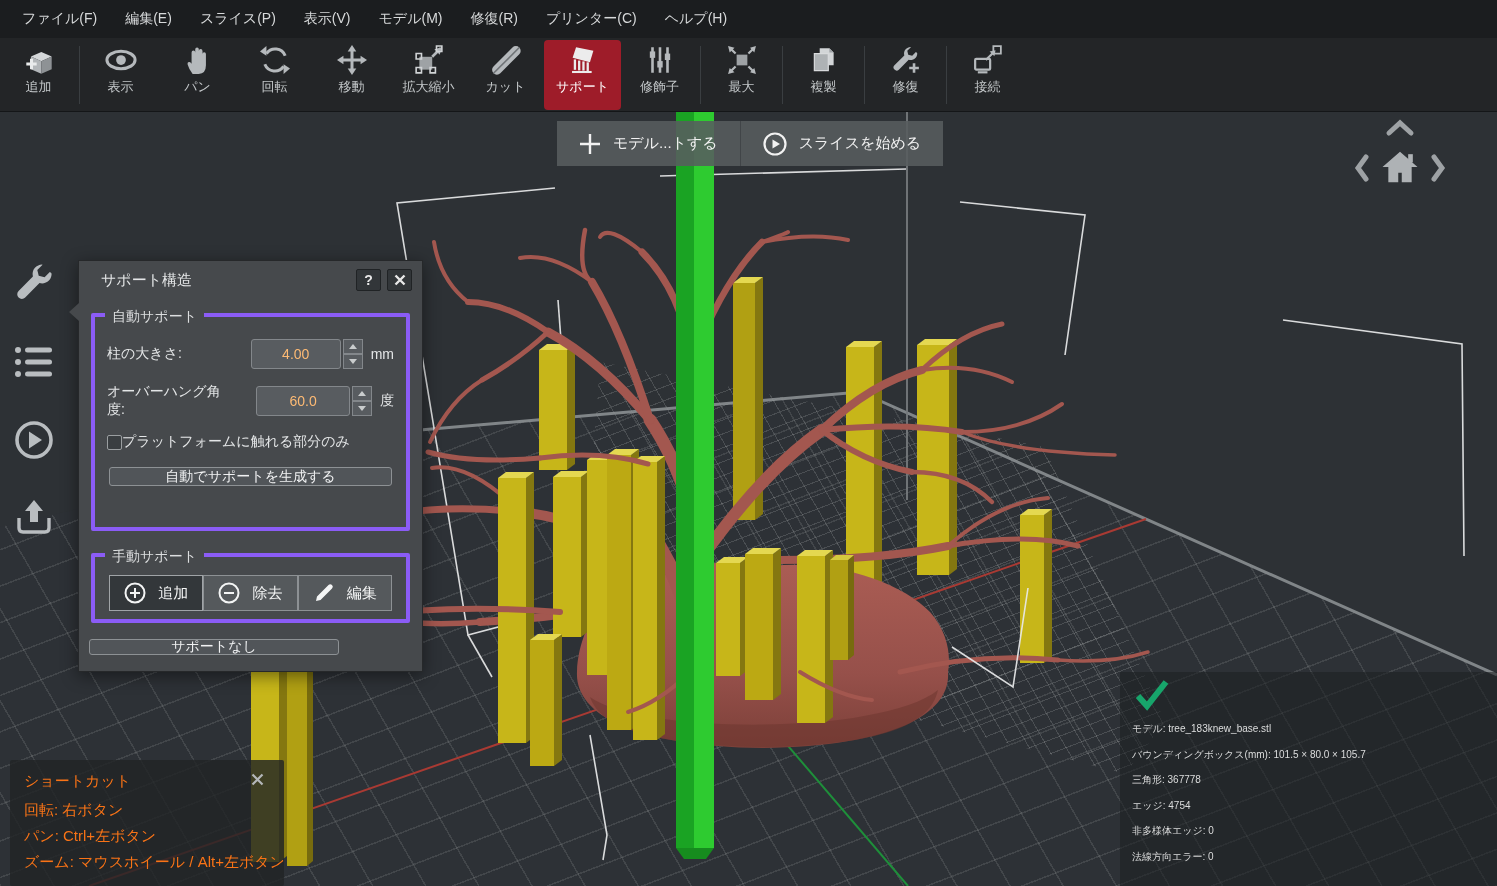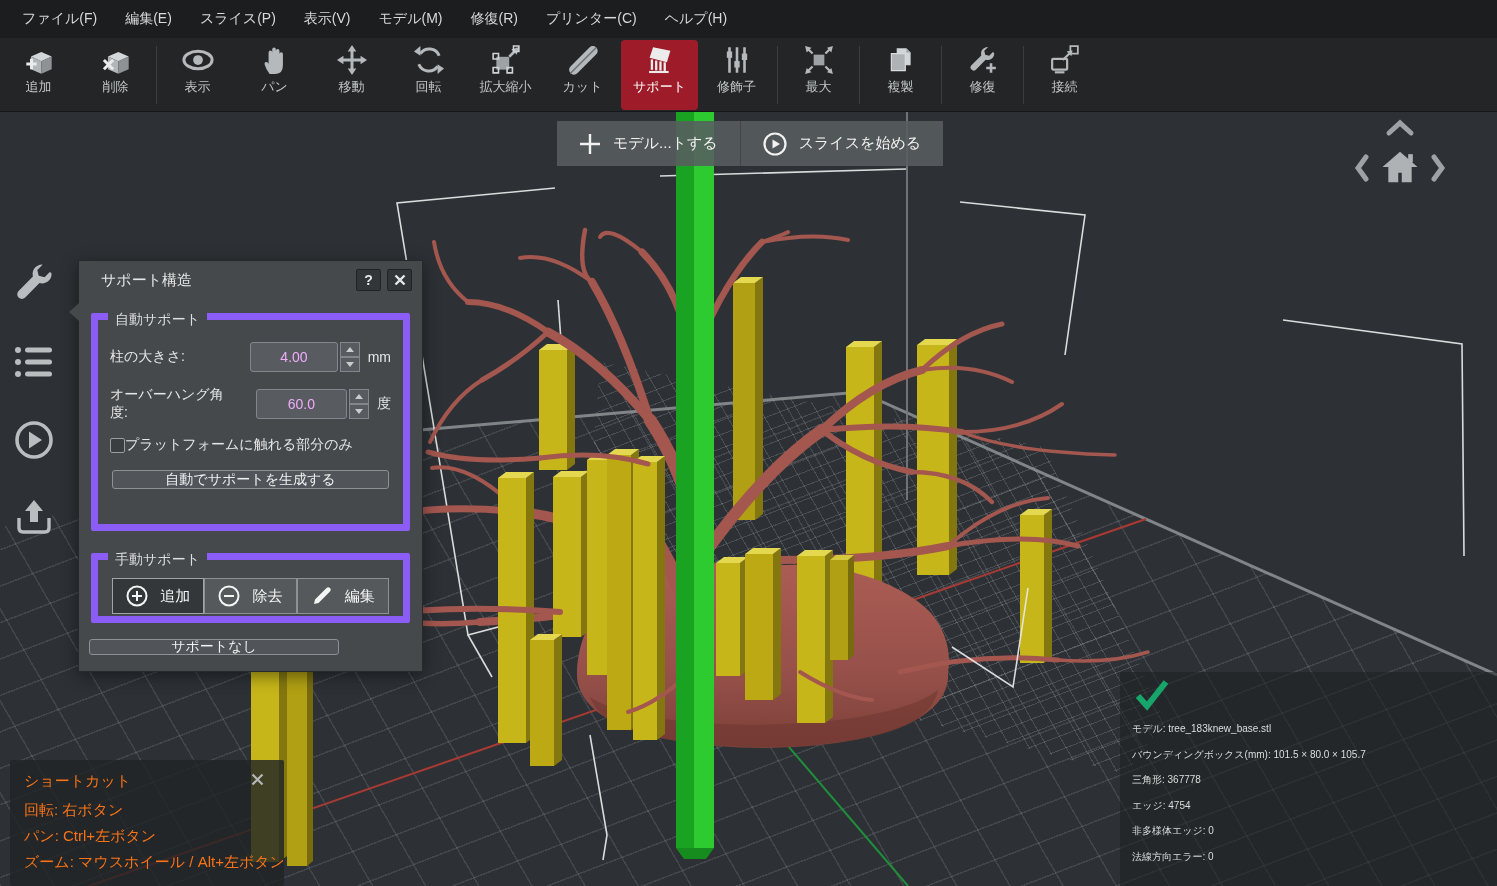--- a/index.html
+++ b/index.html
@@ -44,25 +44,25 @@
   .nav svg { position:absolute; }
   
   .side-tools { position:absolute; left:8px; top:150px; width:52px; display:flex; flex-direction:column; gap:34px; align-items:center; }
   .side-btn { width:48px; height:44px; display:flex; align-items:center; justify-content:center; cursor:pointer; }
   
   .dialog { position:absolute; left:78px; top:148px; width:345px; height:412px; background:#46494c; border:1px solid #26282a; box-shadow:0 4px 16px rgba(0,0,0,.45); color:#e4e6e7; }
   .dialog .arrow { position:absolute; left:-10px; top:42px; width:0; height:0; border-top:9px solid transparent; border-bottom:9px solid transparent; border-right:10px solid #46494c; }
   .dlg-title { height:38px; display:flex; align-items:center; padding:0 10px 0 22px; font-size:15px; }
   .dlg-title .spacer { flex:1; }
   .dlg-sq { width:25px; height:22px; background:#323639; border:1px solid #202325; border-radius:2px; color:#e8e8e8; display:flex; align-items:center; justify-content:center; font-size:14px; font-weight:bold; margin-left:6px; cursor:pointer; }
-  .group { border:7px solid #8b5cf6; border-radius:2px; margin:14px 12px 0; position:relative; padding:14px 12px 12px; }
+  .group { border:4px solid #8b5cf6; border-radius:2px; margin:14px 12px 0; position:relative; padding:14px 12px 12px; }
   .group-legend { position:absolute; top:-9px; left:10px; background:#46494c; padding:0 7px; font-size:14px; color:#dcdedf; }
   .fieldrow { display:flex; align-items:center; margin:8px 0 14px; }
   .fieldrow .flabel { font-size:14px; width:138px; color:#e4e6e7; }
-  .numbox { width:100px; height:30px; background:#585c60; border:1px solid #83878b; border-radius:3px; color:#f0abfc; font-size:14px; display:flex; align-items:center; justify-content:center;margin-left:20px; }
+  .numbox { width:100px; height:30px; background:#585c60; border:1px solid #83878b; border-radius:3px; color:#fdba74; font-size:14px; display:flex; align-items:center; justify-content:center;margin-left:20px; }
   .spinner { display:flex; flex-direction:column; margin-left:2px; }
   .spin { width:20px; height:15px; background:#585c60; border:1px solid #83878b; display:flex; align-items:center; justify-content:center; cursor:pointer; }
   .spin .up { width:0;height:0;border-left:4px solid transparent;border-right:4px solid transparent;border-bottom:5px solid #c9cccd; }
   .spin .down { width:0;height:0;border-left:4px solid transparent;border-right:4px solid transparent;border-top:5px solid #c9cccd; }
   .unit { font-size:14px; margin-left:8px; color:#e4e6e7; }
   .checkrow { display:flex; align-items:center; margin:6px 0 16px; font-size:14px; }
   .checkbox { width:15px; height:15px; background:#3a3e41; border:1px solid #9a9ea0; border-radius:2px; }
   .btn { background:#515559; border:1px solid #8d9194; border-radius:3px; color:#f0f1f2; font-size:14px; display:flex; align-items:center; justify-content:center; cursor:pointer; }
   .gen-btn { height:19px; margin:2px 2px 4px; }
   .seg-row { display:flex; height:36px; margin:4px 2px 10px; }
@@ -98,71 +98,60 @@
     <div class="ticon">
       <svg class="icon" width="30" height="30" viewBox="0 0 26 26">
           <polygon points="6,10 15,6 24,10 15,14" fill="#d4d7d9"></polygon>
           <polygon points="6,10 15,14 15,25 6,21" fill="#b2b6b9"></polygon>
           <polygon points="15,14 24,10 24,21 15,25" fill="#8e9295"></polygon>
           <path d="M2 16.5 h9 M6.5 12 v9" stroke="#e9ebec" stroke-width="3"></path>
         </svg>
     </div>
       <div class="tlabel">追加</div>
   </div>
-  <div class="tool-btn">
-    <div class="ticon">
-      <svg class="icon" width="30" height="30" viewBox="0 0 26 26">
-          <polygon points="6,10 15,6 24,10 15,14" fill="#d4d7d9"></polygon>
-          <polygon points="6,10 15,14 15,25 6,21" fill="#b2b6b9"></polygon>
-          <polygon points="15,14 24,10 24,21 15,25" fill="#8e9295"></polygon>
-          <path d="M2.5 13 L10.5 21 M10.5 13 L2.5 21" stroke="#e9ebec" stroke-width="3"></path>
-        </svg>
-    </div>
-      <div class="tlabel">削除</div>
-  </div>
   <div class="tool-sep"></div>
   <div class="tool-btn">
     <div class="ticon">
       <svg class="icon" width="34" height="26" viewBox="0 0 30 24">
           <ellipse cx="15" cy="12" rx="13" ry="8" fill="none" stroke="#b5b9bc" stroke-width="3"></ellipse>
           <circle cx="15" cy="12" r="4.5" fill="#b5b9bc"></circle>
         </svg>
     </div>
       <div class="tlabel">表示</div>
   </div>
   <div class="tool-btn">
     <div class="ticon">
       <svg class="icon" width="28" height="30" viewBox="0 0 26 28">
           <path d="M8 27 q-3.5-4.5-4.6-8.6 q-.6-2.4 1.3-2.6 q1.5-.2 2.3 1.8 V7 q0-1.8 1.7-1.8 t1.7 1.8 v6 V4.2 q0-1.8 1.7-1.8 t1.7 1.8 V13 V5.6 q0-1.8 1.7-1.8 t1.7 1.8 v8 l0-5.2 q0-1.7 1.6-1.7 t1.6 1.7 V19 q0 8-6.8 8 z" fill="#b5b9bc"></path>
         </svg>
     </div>
       <div class="tlabel">パン</div>
+  </div>
+  <div class="tool-btn">
+    <div class="ticon">
+      <svg class="icon" width="30" height="30" viewBox="0 0 28 28">
+          <path d="M23.5 10 A10 10 0 0 0 6 8" fill="none" stroke="#b5b9bc" stroke-width="3"></path>
+          <polygon points="6,1 6,10 0,6" fill="#b5b9bc"></polygon>
+          <path d="M4.5 18 A10 10 0 0 0 22 20" fill="none" stroke="#b5b9bc" stroke-width="3"></path>
+          <polygon points="22,27 22,18 28,22" fill="#b5b9bc"></polygon>
+        </svg>
+    </div>
+      <div class="tlabel">回転</div>
   </div>
   <div class="tool-btn">
     <div class="ticon">
       <svg class="icon" width="30" height="30" viewBox="0 0 28 28">
           <path d="M14 4 v20 M4 14 h20" stroke="#b5b9bc" stroke-width="3"></path>
           <polygon points="14,0 10,6 18,6" fill="#b5b9bc"></polygon>
           <polygon points="14,28 10,22 18,22" fill="#b5b9bc"></polygon>
           <polygon points="0,14 6,10 6,18" fill="#b5b9bc"></polygon>
           <polygon points="28,14 22,10 22,18" fill="#b5b9bc"></polygon>
         </svg>
     </div>
       <div class="tlabel">移動</div>
-  </div>
-  <div class="tool-btn">
-    <div class="ticon">
-      <svg class="icon" width="30" height="30" viewBox="0 0 28 28">
-          <path d="M23.5 10 A10 10 0 0 0 6 8" fill="none" stroke="#b5b9bc" stroke-width="3"></path>
-          <polygon points="6,1 6,10 0,6" fill="#b5b9bc"></polygon>
-          <path d="M4.5 18 A10 10 0 0 0 22 20" fill="none" stroke="#b5b9bc" stroke-width="3"></path>
-          <polygon points="22,27 22,18 28,22" fill="#b5b9bc"></polygon>
-        </svg>
-    </div>
-      <div class="tlabel">回転</div>
   </div>
   <div class="tool-btn">
     <div class="ticon">
       <svg class="icon" width="30" height="30" viewBox="0 0 28 28">
           <rect x="5" y="11" width="12" height="12" fill="#9ea2a5"></rect>
           <path d="M17 11 L25 3" stroke="#b5b9bc" stroke-width="2.6"></path>
           <polygon points="26,2 19,4 24,9" fill="#b5b9bc"></polygon>
           <rect x="2" y="8" width="5" height="5" fill="none" stroke="#d0d3d5" stroke-width="1.6"></rect>
           <rect x="15" y="21" width="5" height="5" fill="none" stroke="#d0d3d5" stroke-width="1.6"></rect>
           <rect x="2" y="21" width="5" height="5" fill="none" stroke="#d0d3d5" stroke-width="1.6"></rect>

